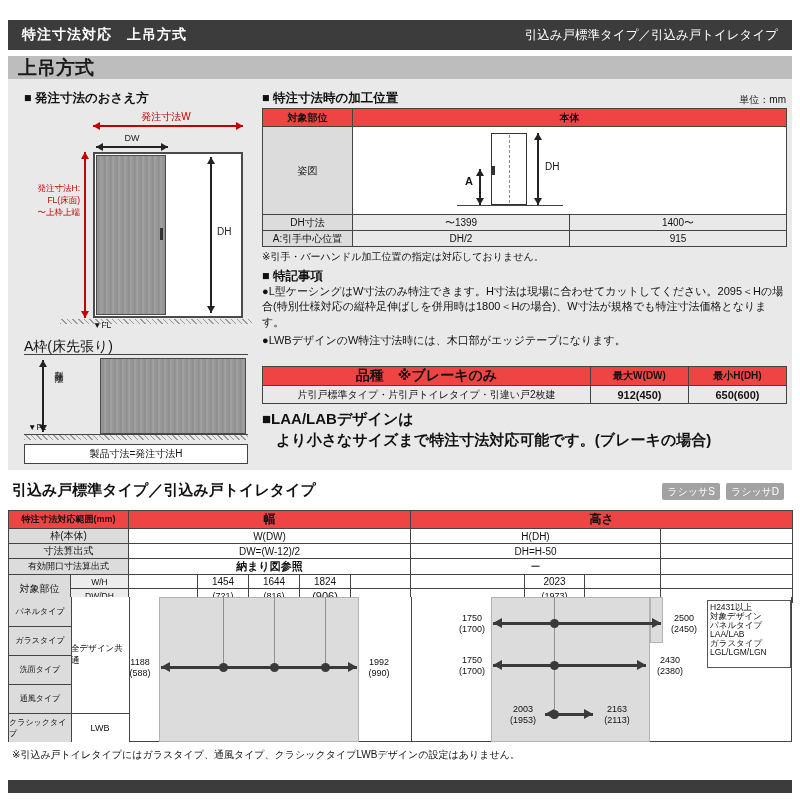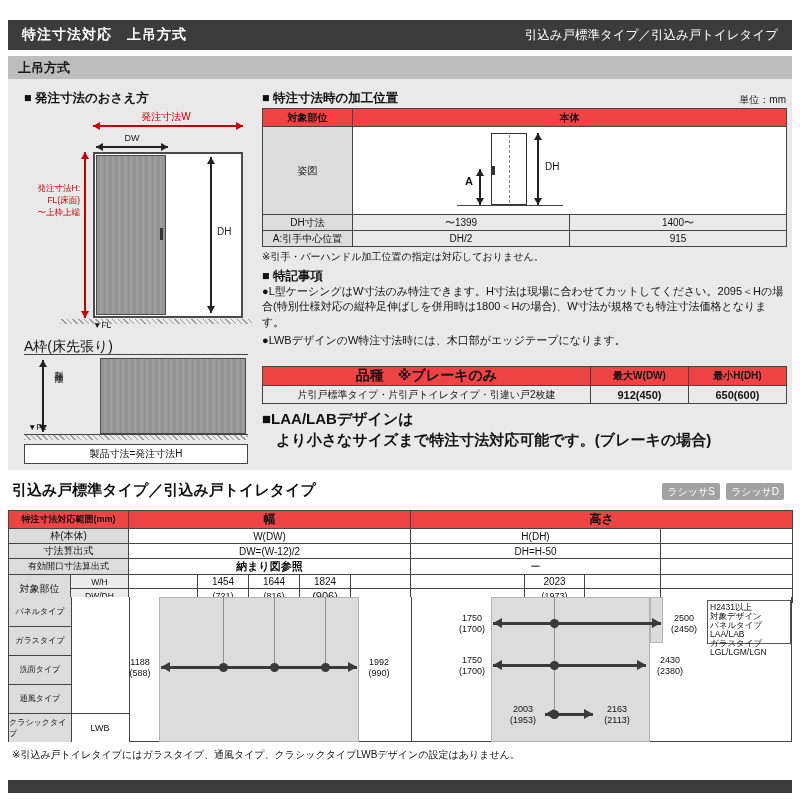--- a/index.html
+++ b/index.html
@@ -9,21 +9,21 @@
 .flexc{display:flex;align-items:center;justify-content:center}
 
 
 .top-bar{position:absolute;left:8px;top:20px;width:784px;height:30px;background:#3c3c3c;color:#fff;display:flex;align-items:center;justify-content:space-between;padding:0 14px}
 .tb-left{font-size:14px;font-weight:bold;letter-spacing:1px}
 .tb-right{font-size:12.5px}
 .bottom-bar{position:absolute;left:8px;top:780px;width:784px;height:13px;background:#3c3c3c}
 
 
 .sec1-bg{position:absolute;left:8px;top:56px;width:784px;height:414px;background:#e9e9e9}
-.sec1-bar{position:absolute;left:8px;top:56px;width:784px;height:23px;background:#bdbdbd;display:flex;align-items:center;padding-left:10px;font-size:13px;font-weight:bold;color:#1a1a1a}
+.sec1-bar{position:absolute;left:8px;top:56px;width:784px;height:23px;background:#bdbdbd;display:flex;align-items:center;padding-left:10px;font-size:19px;font-weight:bold;color:#1a1a1a}
 .h-title{font-size:12.5px;font-weight:bold}
 
 
 .dim-h{position:absolute;height:2px;background:currentColor}
 .dim-h:before,.dim-h:after{content:"";position:absolute;top:-3px;width:0;height:0;border-top:4px solid transparent;border-bottom:4px solid transparent}
 .dim-h:before{left:0;border-right:7px solid currentColor}
 .dim-h:after{right:0;border-left:7px solid currentColor}
 .dim-v{position:absolute;width:2px;background:currentColor}
 .dim-v:before,.dim-v:after{content:"";position:absolute;left:-3px;width:0;height:0;border-left:4px solid transparent;border-right:4px solid transparent}
 .dim-v:before{top:0;border-bottom:7px solid currentColor}
@@ -63,21 +63,21 @@
 .r6{position:absolute;left:8px;top:597px;width:784px;height:145px;border:1px solid #444;border-top:none;background:#fff}
 .typelab{position:absolute;left:0;width:62px;height:29px;font-size:8px;background:#dcdcdc;display:flex;align-items:center;justify-content:center}
 .band{position:absolute;background:#dcdcdc;border:1px solid #b3b3b3}
 .guide{position:absolute;width:1px;background:#8f8f8f}
 .range-h{position:absolute;height:3px;background:#3a3a3a}
 .range-h:before,.range-h:after{content:"";position:absolute;top:-4px;width:0;height:0;border-top:5.5px solid transparent;border-bottom:5.5px solid transparent}
 .range-h:before{left:0;border-right:9px solid #3a3a3a}
 .range-h:after{right:0;border-left:9px solid #3a3a3a}
 .range-dot{position:absolute;width:9px;height:9px;border-radius:50%;background:#3a3a3a}
 .rlab{position:absolute;font-size:9px;line-height:10.5px;text-align:center}
-.notebox{position:absolute;left:698px;top:3px;width:84px;height:44px;background:#fff;border:1px solid #555;font-size:8.5px;line-height:9px;padding:2px;text-align:left}
+.notebox{position:absolute;left:698px;top:3px;width:84px;height:68px;background:#fff;border:1px solid #555;font-size:8.5px;line-height:9px;padding:2px;text-align:left}
 </style>
 </head>
 <body>
 
 <div class="page">
 
   <div class="top-bar">
     <span class="tb-left">特注寸法対応　上吊方式</span>
     <span class="tb-right">引込み戸標準タイプ／引込み戸トイレタイプ</span>
   </div>
@@ -267,20 +267,21 @@
   </tbody>
     </table>
 
   <div class="r6">
 
     <div class="typelab" style="top:0">パネルタイプ</div>
     <div class="typelab" style="top:29px">ガラスタイプ</div>
     <div class="typelab" style="top:58px">洗面タイプ</div>
     <div class="typelab" style="top:87px">通風タイプ</div>
     <div class="typelab" style="top:116px">クラシックタイプ</div>
+    <div class="abs flexc" style="left:62px;top:0;width:58px;height:116px;font-size:8.5px;background:#fff">全デザイン共通</div>
     <div class="abs flexc" style="left:62px;top:116px;width:58px;height:29px;font-size:9px;background:#fff">LWB</div>
 
     <div class="line-v" style="left:62px;top:0;height:145px"></div>
     <div class="line-v" style="left:120px;top:0;height:145px"></div>
     <div class="line-v" style="left:402px;top:0;height:145px"></div>
     <div class="line-h" style="left:0;top:29px;width:62px"></div>
     <div class="line-h" style="left:0;top:58px;width:62px"></div>
     <div class="line-h" style="left:0;top:87px;width:62px"></div>
     <div class="line-h" style="left:0;top:116px;width:120px"></div>
 

